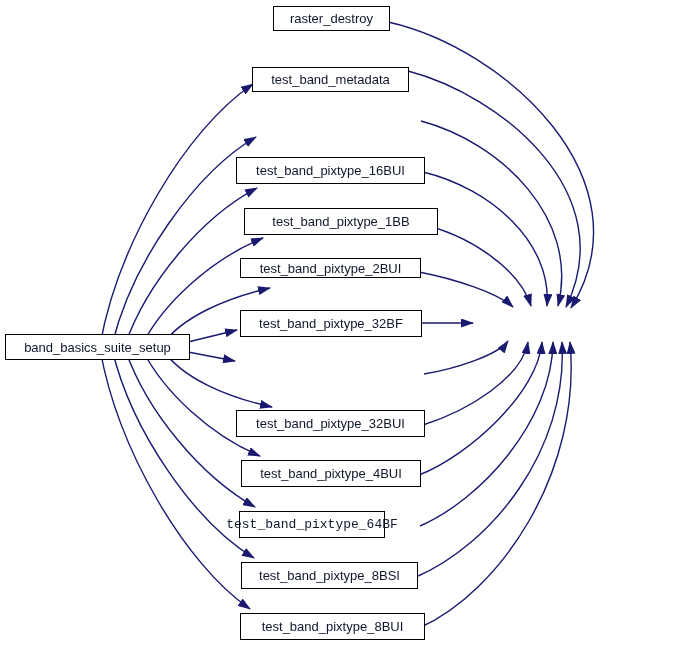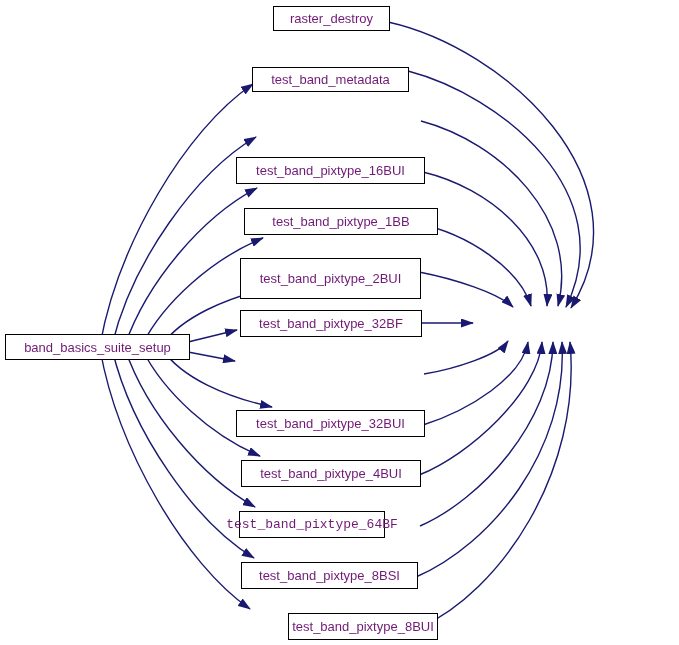--- a/index.html
+++ b/index.html
@@ -10,21 +10,21 @@
     font-family:"Liberation Sans","DejaVu Sans",sans-serif;
     overflow:hidden;
   }
   #edges{position:absolute;left:0;top:0;width:679px;height:645px;z-index:1;}
   .node{
     position:absolute;
     box-sizing:border-box;
     z-index:2;
     background:#ffffff;
     border:1.4px solid #000000;
-    color:#701a75;
+    color:#0f172a;
     font-size:13px;
     white-space:nowrap;
     display:flex;
     align-items:center;
     justify-content:center;
     cursor:pointer;
   }
   .node.highlight{
     background:#bfbfbf;
     border-width:1.6px;
@@ -74,22 +74,22 @@
     <path class="edge" d="M416,577 C490,545 568,452 562,342" marker-end="url(#arrow)"></path>
     <path class="edge" d="M419,628 C500,592 582,472 570,342" marker-end="url(#arrow)"></path>
   </svg>
 
   <div class="node" style="left:5px;  top:334px; width:185px; height:26px;">band_basics_suite_setup</div>
 
   <div class="node" style="left:273px; top:6px;   width:117px; height:25px;">raster_destroy</div>
   <div class="node" style="left:252px; top:67px;  width:157px; height:25px;">test_band_metadata</div>
   <div class="node" style="left:236px; top:157px; width:189px; height:27px;">test_band_pixtype_16BUI</div>
   <div class="node" style="left:244px; top:208px; width:194px; height:27px;">test_band_pixtype_1BB</div>
-  <div class="node" style="left:240px; top:258px; width:181px; height:41px;">test_band_pixtype_2BUI</div>
+  <div class="node" style="left:240px; top:258px; width:181px; height:20px;">test_band_pixtype_2BUI</div>
   <div class="node" style="left:240px; top:310px; width:182px; height:27px;">test_band_pixtype_32BF</div>
   <div class="node" style="left:236px; top:410px; width:189px; height:27px;">test_band_pixtype_32BUI</div>
   <div class="node" style="left:241px; top:460px; width:180px; height:27px;">test_band_pixtype_4BUI</div>
   <div class="node" style="left:239px; top:511px; width:146px; height:27px;font-family:Liberation Mono, monospace;">test_band_pixtype_64BF</div>
   <div class="node" style="left:241px; top:562px; width:177px; height:27px;">test_band_pixtype_8BSI</div>
-  <div class="node" style="left:240px; top:613px; width:150px; height:27px;margin-left:48px;">test_band_pixtype_8BUI</div>
+  <div class="node" style="left:240px; top:613px; width:185px; height:27px;">test_band_pixtype_8BUI</div>
 
 
 </div>
 
 </body></html>

